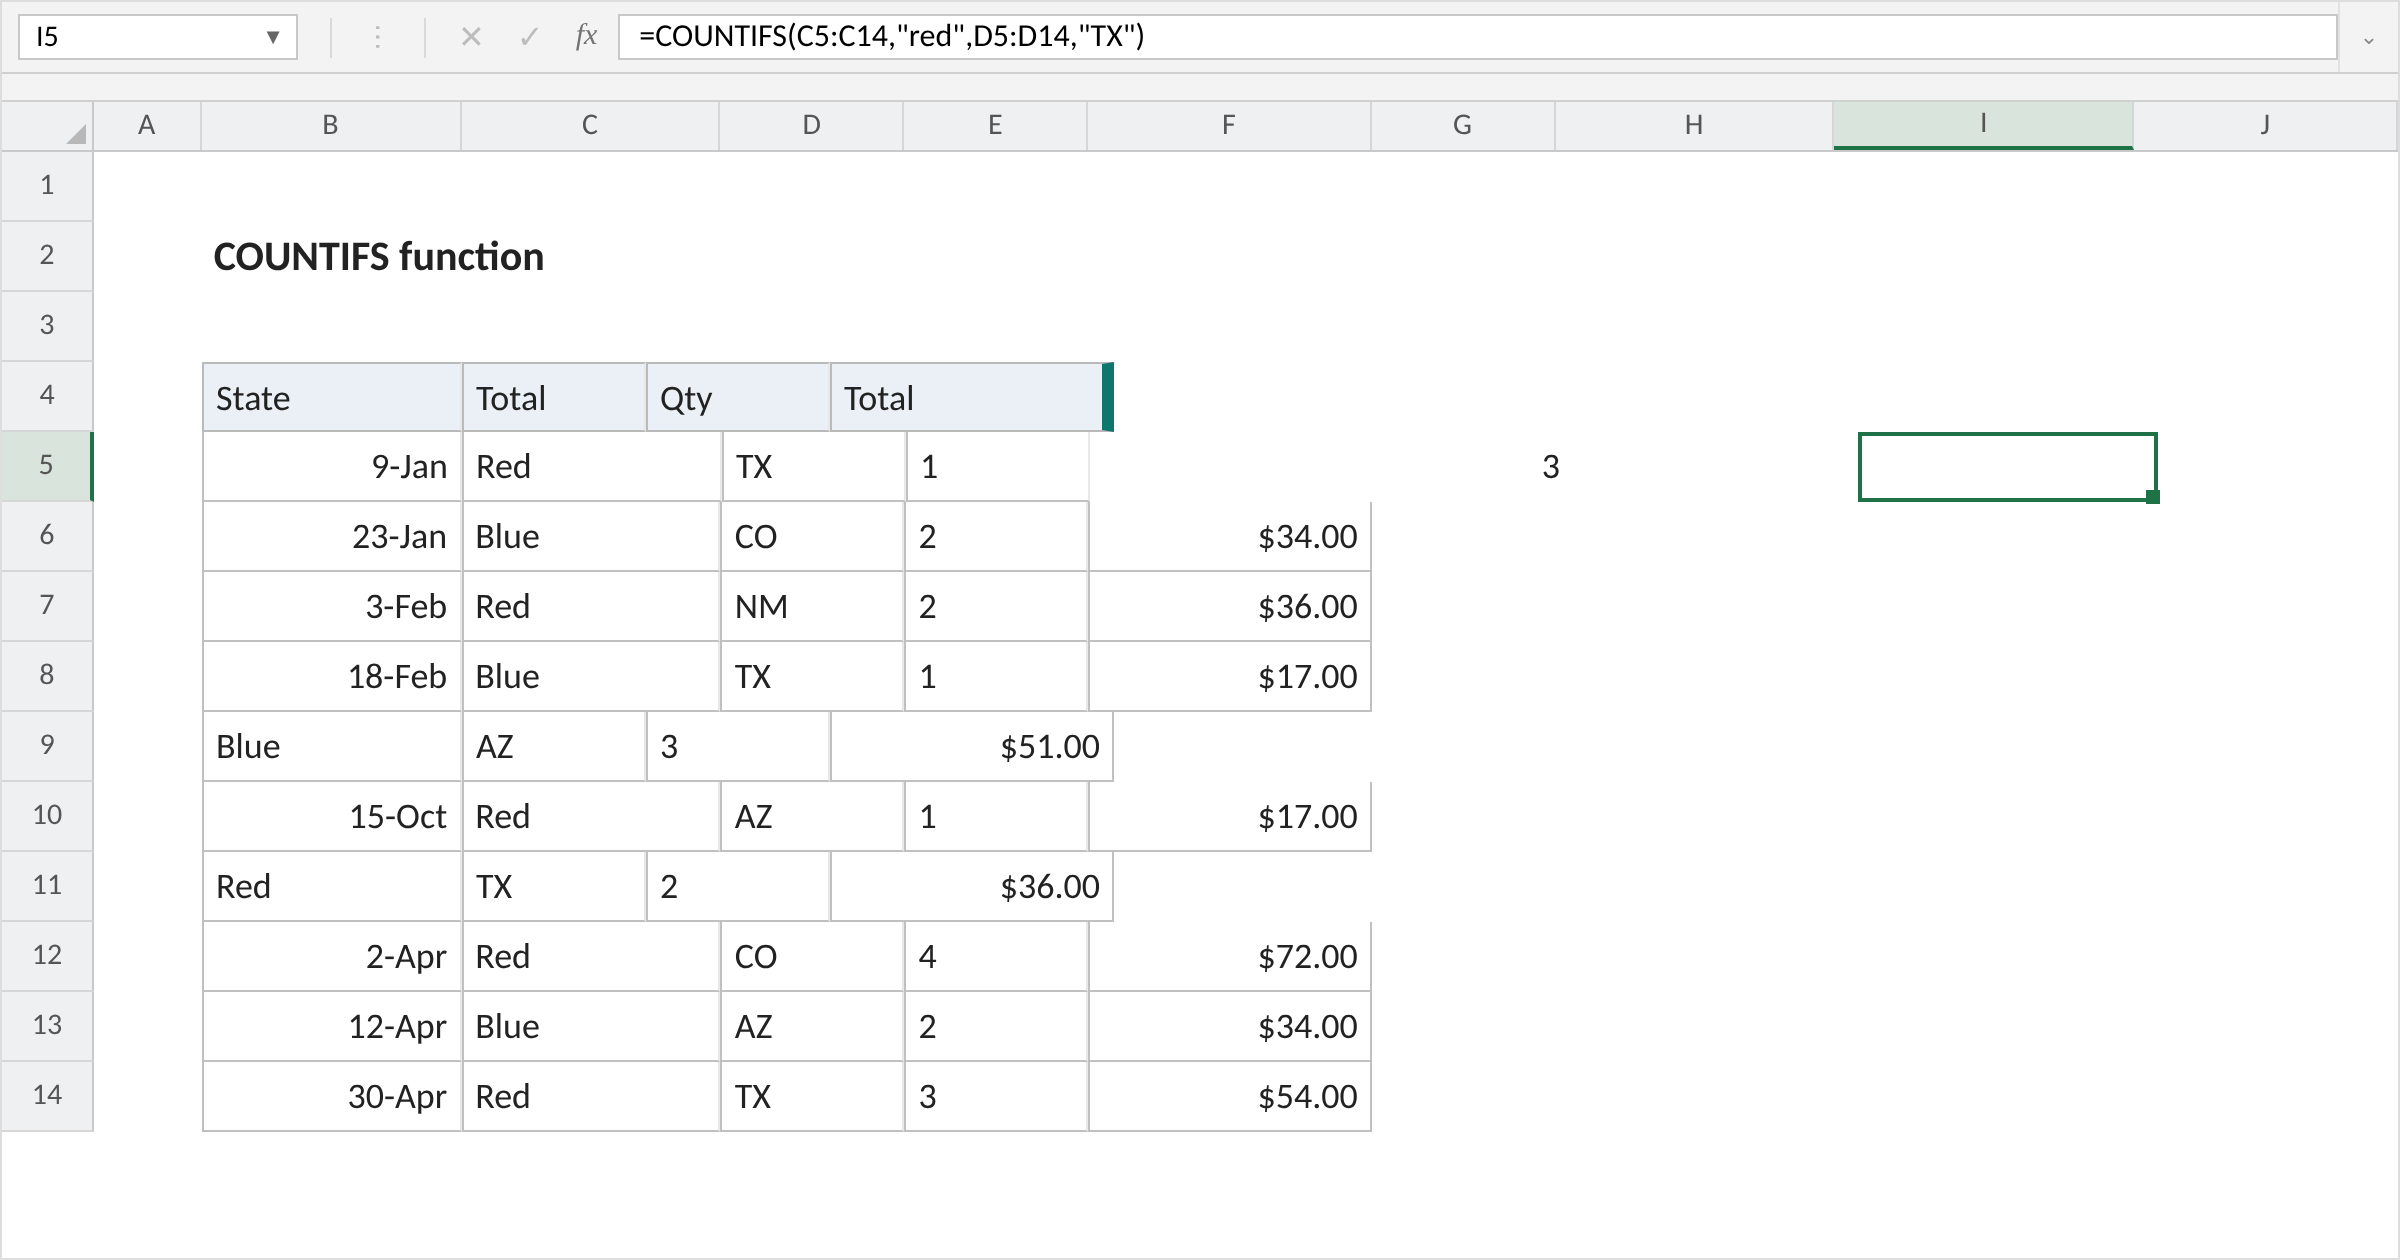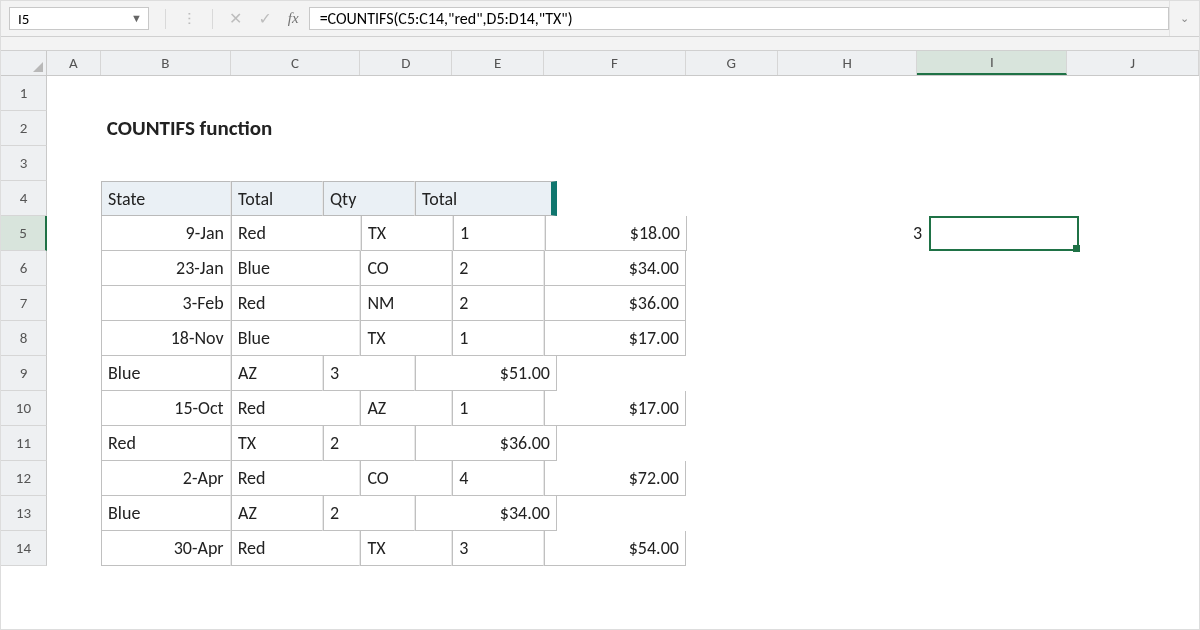--- a/index.html
+++ b/index.html
@@ -159,21 +159,20 @@
       </div>
 
       <div id="datarows">
           <div class="row">
             <div class="rh sel">5</div>
             <div class="cell noborder cA"></div>
             <div class="cell td cB r">9-Jan</div>
             <div class="cell td cC">Red</div>
             <div class="cell td cD">TX</div>
             <div class="cell td cE">1</div>
-            <div class="cell td last cF r">$18.00</div>
             <div class="cell noborder cG"></div>
             <div class="cell noborder cI r">3</div>
             <div class="cell noborder cJ"></div>
           </div>
           <div class="row">
             <div class="rh">6</div>
             <div class="cell noborder cA"></div>
             <div class="cell td cB r">23-Jan</div>
             <div class="cell td cC">Blue</div>
             <div class="cell td cD">CO</div>
@@ -193,21 +192,21 @@
             <div class="cell td cE">2</div>
             <div class="cell td last cF r">$36.00</div>
             <div class="cell noborder cG"></div>
             <div class="cell noborder cH r"></div>
             <div class="cell noborder cI r"></div>
             <div class="cell noborder cJ"></div>
           </div>
           <div class="row">
             <div class="rh">8</div>
             <div class="cell noborder cA"></div>
-            <div class="cell td cB r">18-Nov</div>
+            <div class="cell td cB r">18-Feb</div>
             <div class="cell td cC">Blue</div>
             <div class="cell td cD">TX</div>
             <div class="cell td cE">1</div>
             <div class="cell td last cF r">$17.00</div>
             <div class="cell noborder cG"></div>
             <div class="cell noborder cH r"></div>
             <div class="cell noborder cI r"></div>
             <div class="cell noborder cJ"></div>
           </div>
           <div class="row">
@@ -256,20 +255,21 @@
             <div class="cell td cE">4</div>
             <div class="cell td last cF r">$72.00</div>
             <div class="cell noborder cG"></div>
             <div class="cell noborder cH r"></div>
             <div class="cell noborder cI r"></div>
             <div class="cell noborder cJ"></div>
           </div>
           <div class="row">
             <div class="rh">13</div>
             <div class="cell noborder cA"></div>
+            <div class="cell td cB r">12-Apr</div>
             <div class="cell td cC">Blue</div>
             <div class="cell td cD">AZ</div>
             <div class="cell td cE">2</div>
             <div class="cell td last cF r">$34.00</div>
             <div class="cell noborder cG"></div>
             <div class="cell noborder cH r"></div>
             <div class="cell noborder cI r"></div>
             <div class="cell noborder cJ"></div>
           </div>
           <div class="row">

